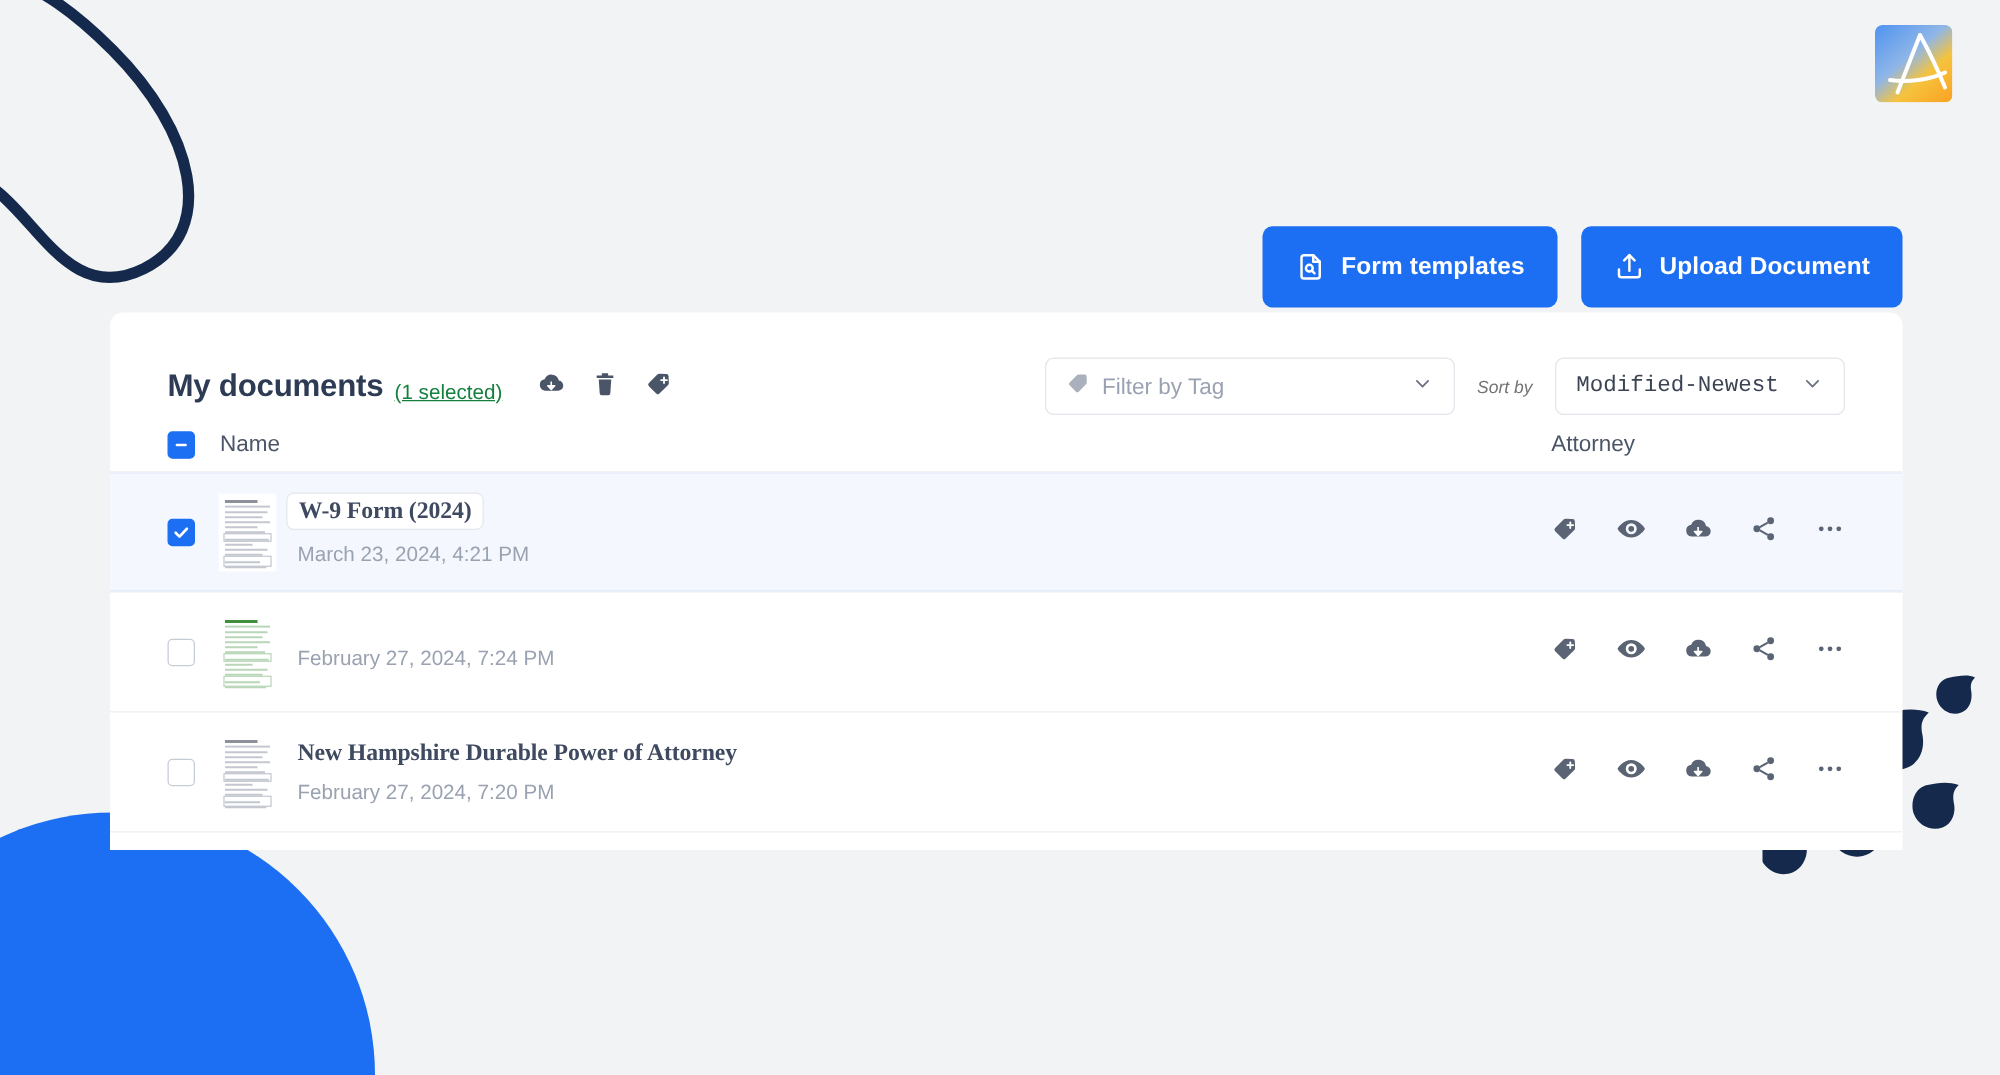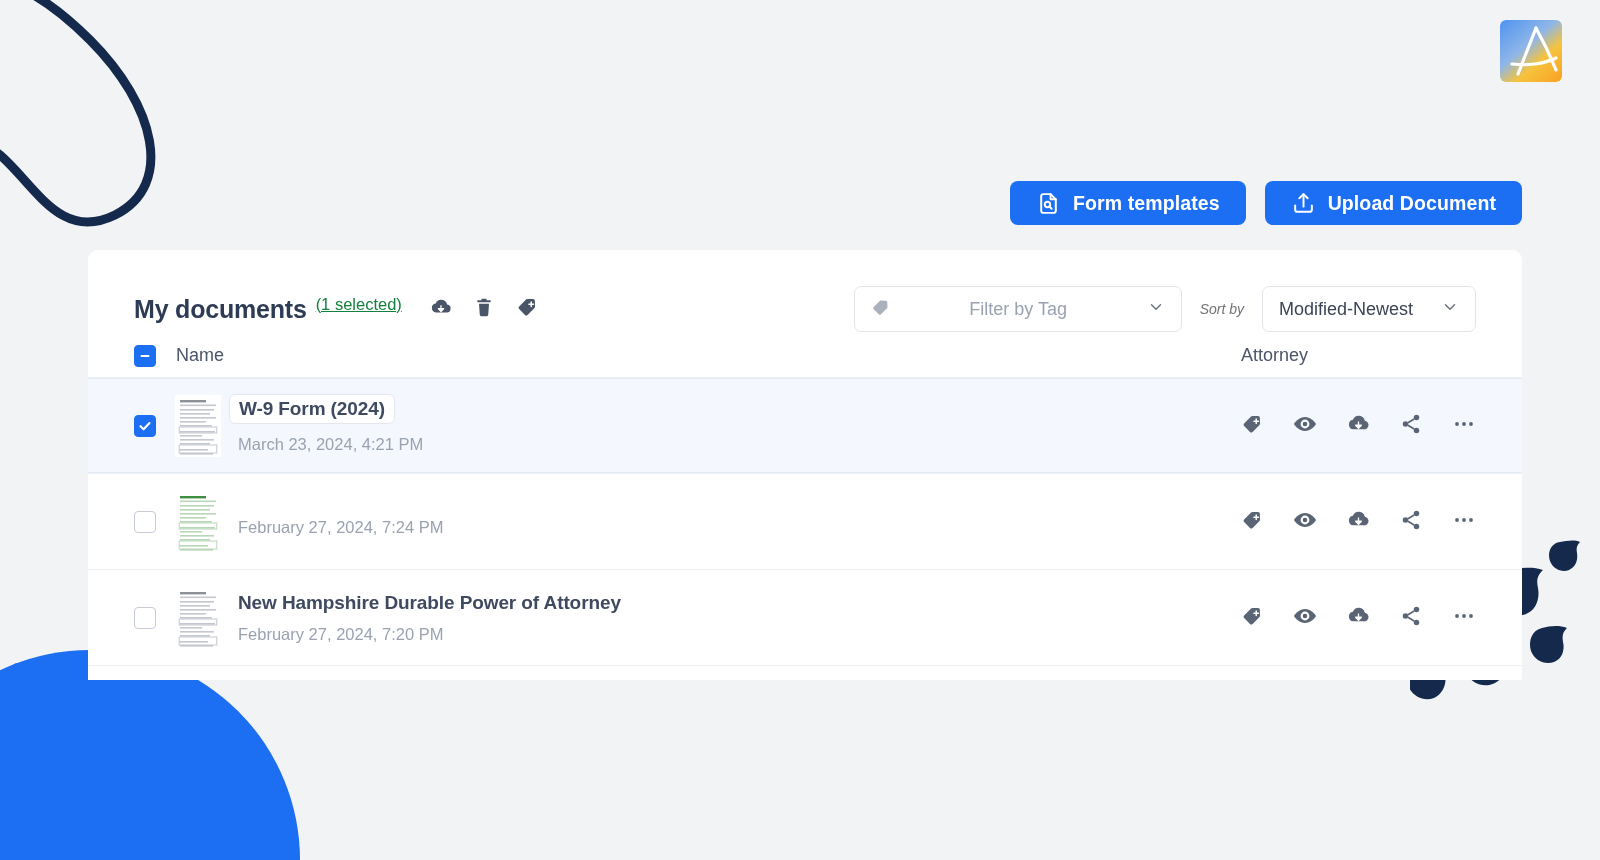--- a/index.html
+++ b/index.html
@@ -38,21 +38,21 @@
 
   
   .topbar {
     position: absolute; right: 78px; top: 181px;
     display: flex; gap: 19px; align-items: center;
   }
   .btn {
     display: flex; align-items: center; gap: 12px;
     background: #1c6ef2; color: #fff;
     border: none; border-radius: 8px;
-    height: 44px; padding: 0 26px;
+    height: 65px; padding: 0 26px;
     font-family: "Liberation Sans", sans-serif;
     font-size: 19.5px; font-weight: bold;
     letter-spacing: .1px;
     cursor: pointer; white-space: nowrap;
   }
   .btn svg { display: block; }
 
   
   .card {
     position: absolute;
@@ -61,45 +61,45 @@
     background: #fff;
     border-radius: 10px 10px 0 0;
     overflow: hidden;
   }
 
   .card-head {
     display: flex; align-items: center;
     padding: 34px 46px 0 46px;
     height: 84px;
   }
-  .title-wrap { display: flex; align-items: flex-start; gap: 9px; }
+  .title-wrap { display: flex; align-items: flex-end; gap: 9px; }
   .title {
     font-size: 25px; font-weight: bold; color: #2d3b55;
     letter-spacing: -.2px;
   }
   .selected-count { font-size: 16.5px; color: #15803d; text-decoration: underline; }
   .bulk-actions { display: flex; align-items: center; gap: 22px; margin-left: 28px; }
   .bulk-actions .ico { cursor: pointer; display: block; color: #4a5568; }
 
   .filters {
     margin-left: auto; display: flex; align-items: center; gap: 18px;
   }
   .tag-select {
     width: 328px; height: 46px;
     border: 1px solid #e2e5ea; border-radius: 7px;
     display: flex; align-items: center; padding: 0 16px;
-    gap: 10px; background: #fff; cursor: pointer; text-align: center;
+    gap: 10px; background: #fff; cursor: pointer;
   }
   .tag-select .ph { color: #9aa2b1; font-size: 18px; flex: 1; }
   .sort-label { font-size: 14px; color: #737373; font-style: italic; }
   .sort-select {
-    width: 214px; height: 46px;
+    width: 232px; height: 46px;
     border: 1px solid #e2e5ea; border-radius: 7px;
     display: flex; align-items: center; padding: 0 16px;
-    background: #fff; cursor: pointer;
+    background: #fff; cursor: pointer; font-family: Liberation Mono, monospace;
   }
   .sort-select .val { flex: 1; font-size: 18px; color: #3c4453; }
   .chev { color: #6b7280; }
 
   
   .thead {
     display: flex; align-items: center;
     padding: 0 46px; height: 44px;
     border-bottom: 1px solid #edeff2;
   }
@@ -133,20 +133,21 @@
 
   .thumb {
     width: 46px; height: 62px; margin-left: 19px;
     background: #fff; flex: 0 0 46px;
     overflow: hidden;
   }
   .meta { margin-left: 17px; min-width: 0; }
   .doc-name {
     font-size: 19px; font-weight: bold; color: #3f4a60;
     letter-spacing: -.1px;
+    font-family: Liberation Serif, serif;
   }
   .doc-name.editing {
     display: inline-block;
     border: 1px solid #e4e7ec; border-radius: 6px;
     background: #fff; padding: 3px 9px; margin: -4px -9px 0;
   }
   .doc-date { font-size: 16.5px; color: #9aa2b1; margin-top: 11px; }
 
   .row-actions {
     margin-left: auto; display: flex; align-items: center; gap: 30px;

